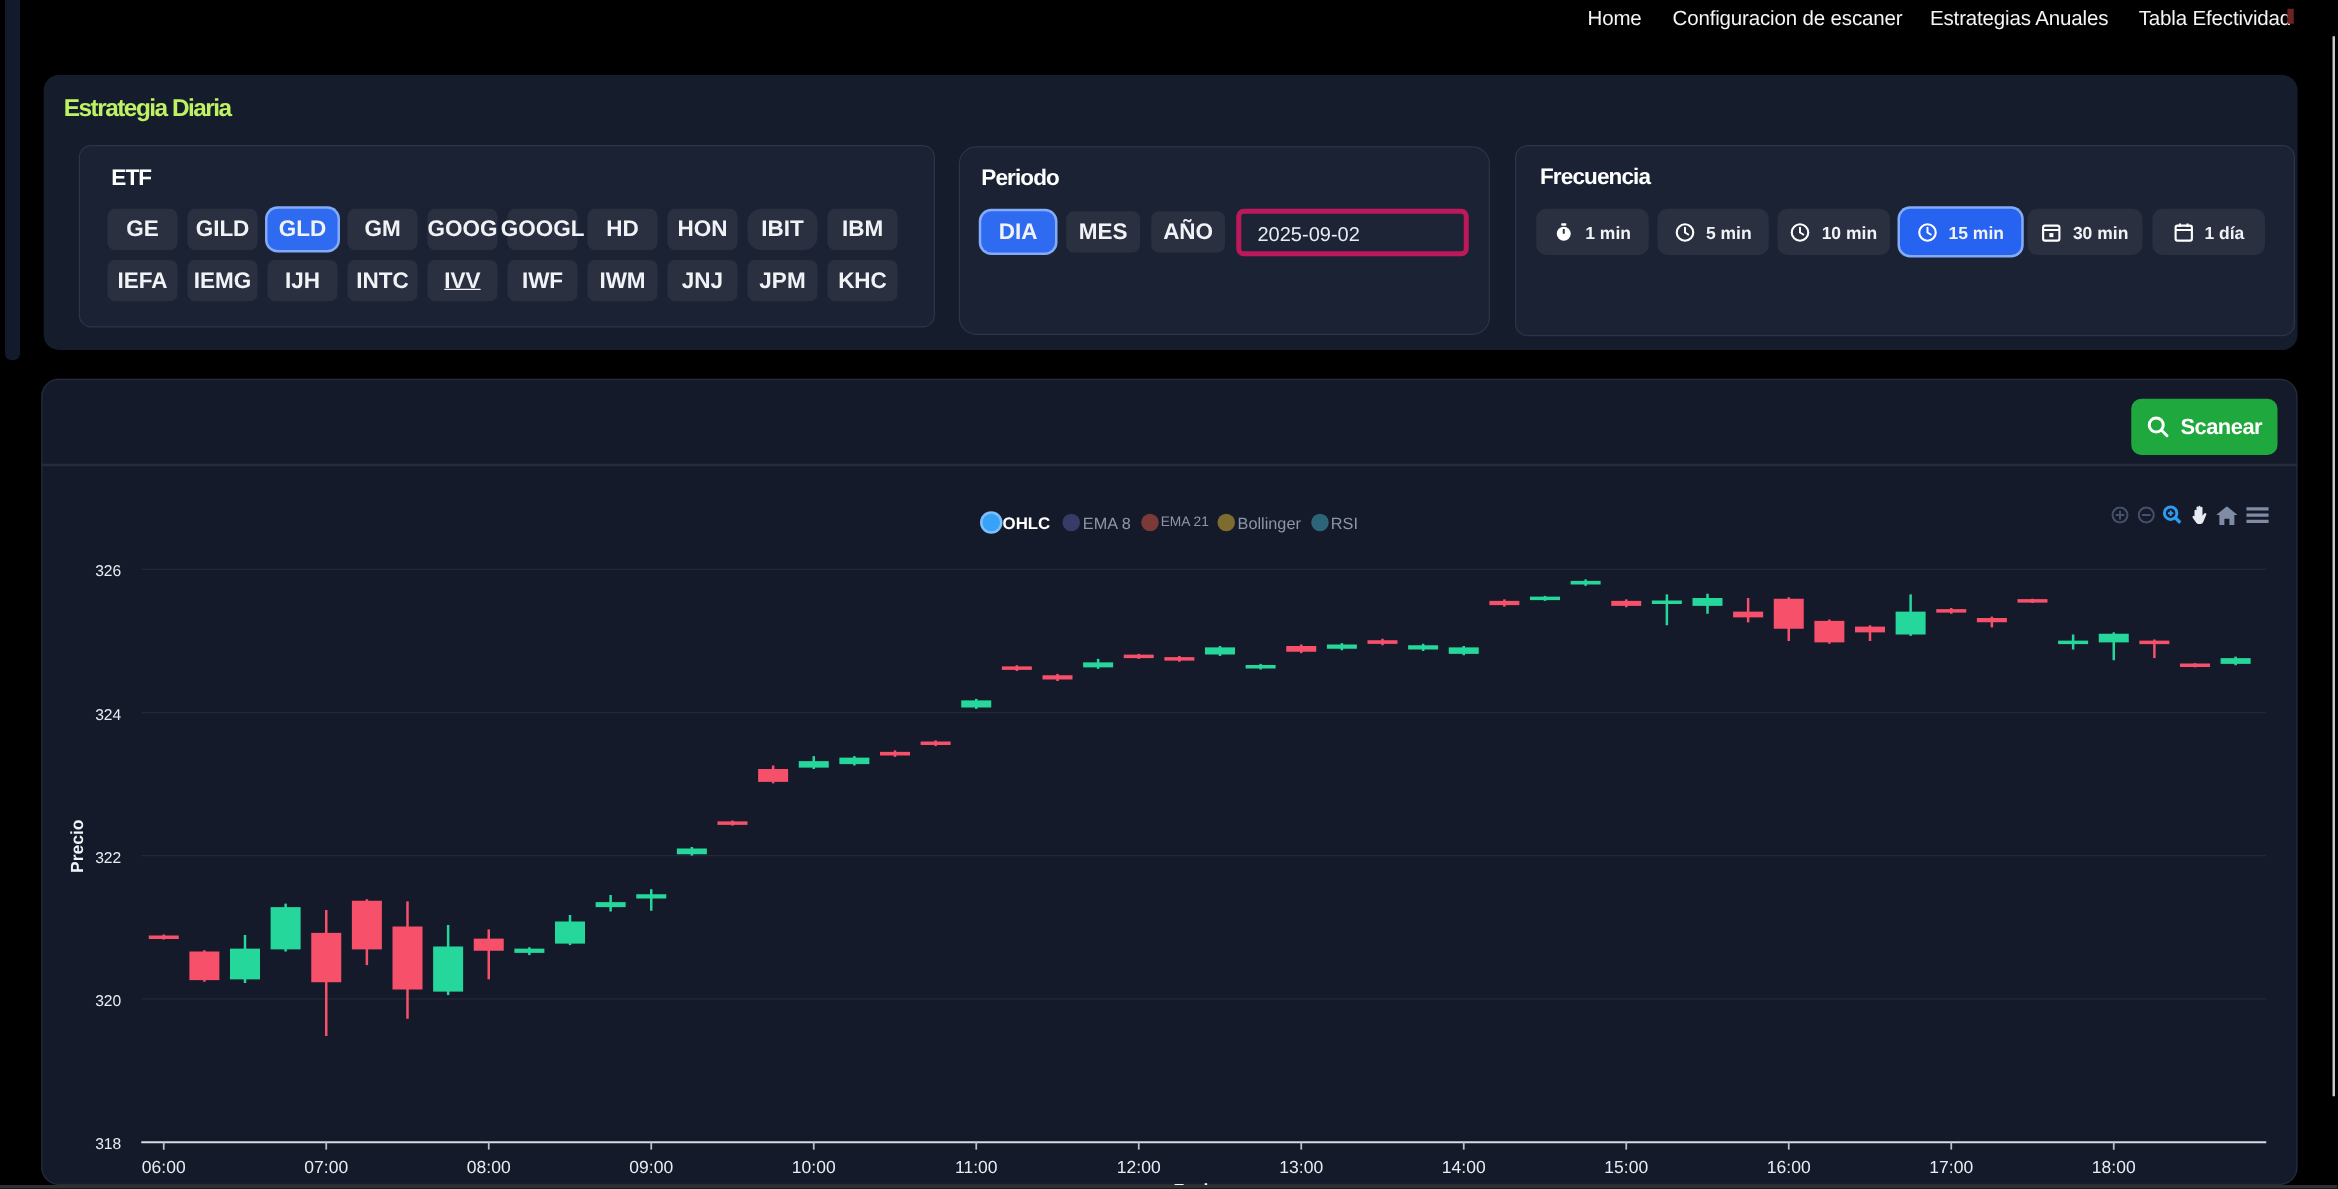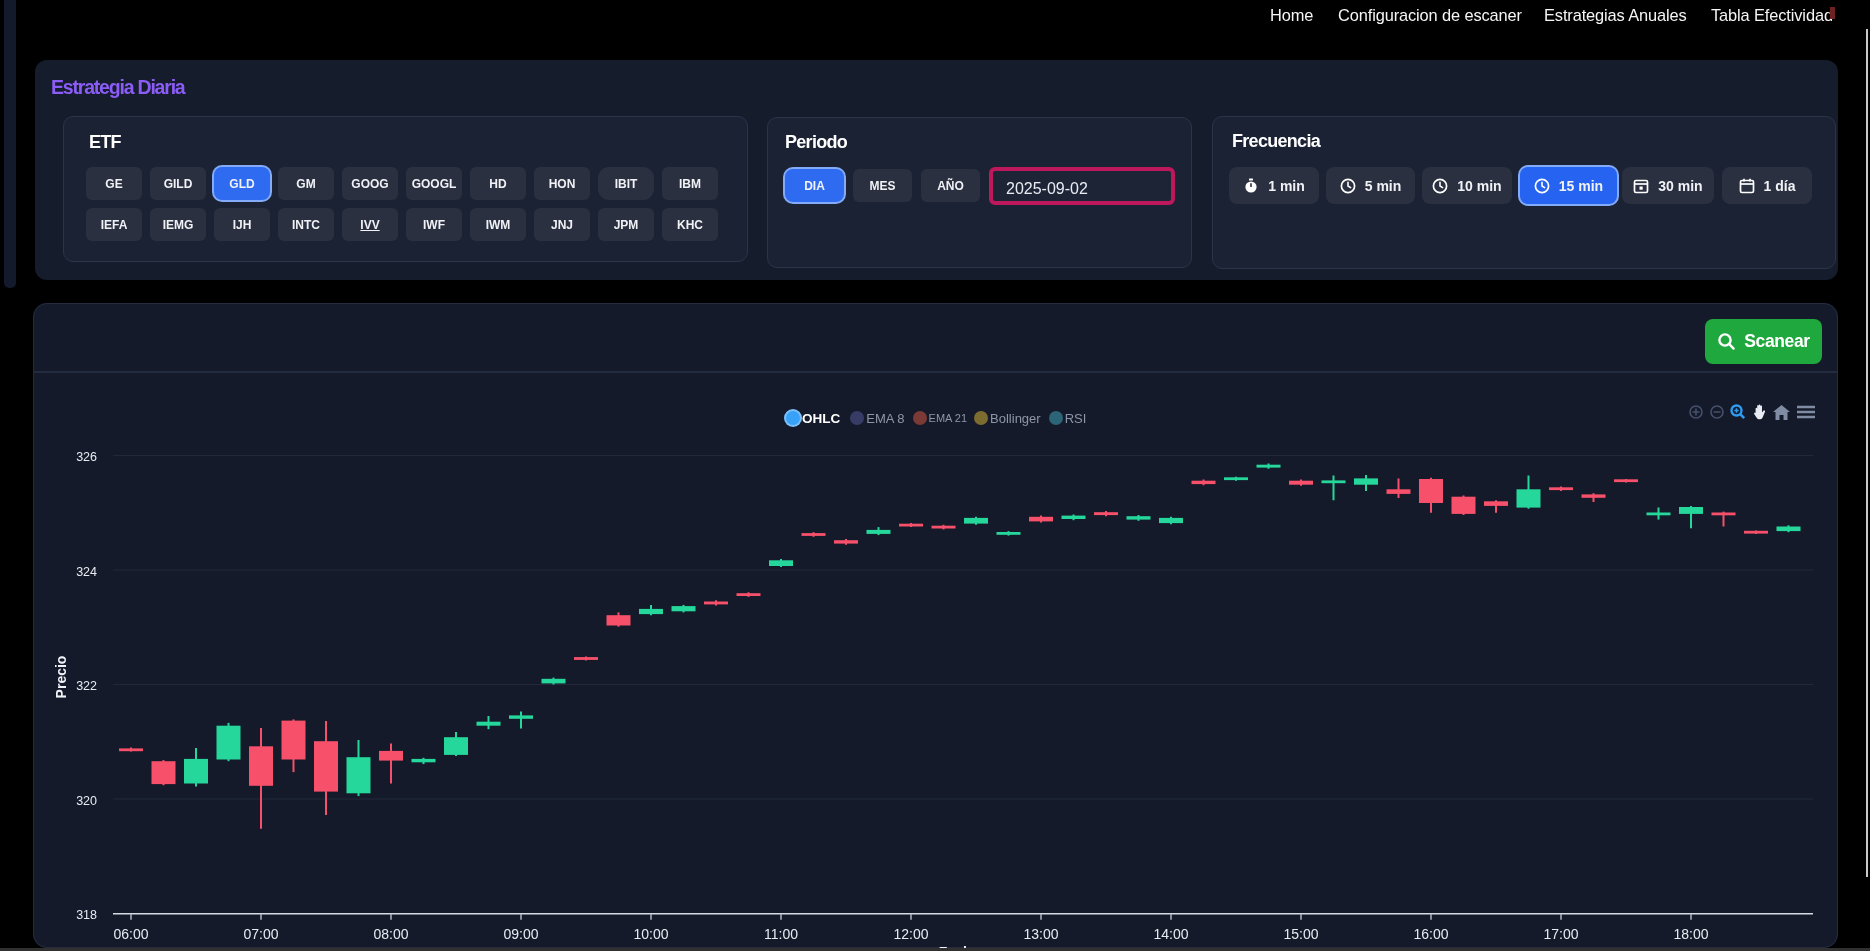--- a/index.html
+++ b/index.html
@@ -8,21 +8,21 @@
     font-family:"Liberation Sans", sans-serif; position:relative; }
   .abs { position:absolute; }
   
   .nav { position:absolute; top:0; left:0; width:100%; height:30px; }
   .nav a { position:absolute; top:6px; color:#f5f5f5; font-size:16.4px; letter-spacing:-0.12px; text-decoration:none; white-space:nowrap; }
   
   .panel { position:absolute; background:#151c2c; border-radius:12px; }
   .sub { position:absolute; background:#1b2234; border:1px solid #2b3449; border-radius:10px;margin-left:11px; }
   .sub h3 { color:#fff; font-size:18px; font-weight:bold; letter-spacing:-0.7px; }
   .btn { position:absolute; background:#2a3040; border-radius:6px; color:#f0f2f6;
-    font-size:12px; font-weight:bold; display:flex; align-items:center; justify-content:center; }
+    font-size:18px; font-weight:bold; display:flex; align-items:center; justify-content:center; }
   .btn.sel { background:#2e6bf0; box-shadow:0 0 0 2px #84abf7; border-radius:8px; }
   .fbtn { position:absolute; background:#2a3040; border-radius:8px; color:#f0f2f6;
     font-size:14px; font-weight:bold; display:flex; align-items:center; justify-content:center; gap:9px; }
   .fbtn.sel { background:#2563f0; box-shadow:0 0 0 2px #84abf7; }
   .fbtn svg { display:block; }
   .dot { width:14px; height:14px; border-radius:50%; display:inline-block; }
   
   .mb { position:absolute; display:flex; align-items:center; gap:6.5px; }
 </style>
 </head>
@@ -32,21 +32,21 @@
 
   <div class="nav">
     <a style="left:1270px;">Home</a>
     <a style="left:1338px;">Configuracion de escaner</a>
     <a style="left:1544px;">Estrategias Anuales</a>
     <a style="left:1711px;">Tabla Efectividad</a>
   </div>
   <div class="abs" style="left:1830px; top:7px; width:5px; height:12px; background:#6e2222;"></div>
 
   <div class="panel" style="left:35px; top:60px; width:1803px; height:220px;">
-    <div class="abs" style="left:16px; top:16px; color:#8b5cf6; font-size:19.5px; font-weight:bold; letter-spacing:-1.2px;">Estrategia Diaria</div>
+    <div class="abs" style="left:16px; top:16px; color:#bef264; font-size:19.5px; font-weight:bold; letter-spacing:-1.2px;">Estrategia Diaria</div>
 
     <div class="sub" style="left:17px; top:56px; width:685px; height:146px;">
       <h3 style="position:absolute; left:25px; top:15px;">ETF</h3>
 
       <div class="btn" style="left:22px;  top:50px; width:56px; height:33px;">GE</div>
       <div class="btn" style="left:86px;  top:50px; width:56px; height:33px;text-align:center;">GILD</div>
       <div class="btn sel" style="left:150px; top:50px; width:56px; height:33px;">GLD</div>
       <div class="btn" style="left:214px; top:50px; width:56px; height:33px;">GM</div>
       <div class="btn" style="left:278px; top:50px; width:56px; height:33px;">GOOG</div>
       <div class="btn" style="left:342px; top:50px; width:56px; height:33px;">GOOGL</div>
@@ -60,21 +60,21 @@
       <div class="btn" style="left:150px; top:91px; width:56px; height:33px;">IJH</div>
       <div class="btn" style="left:214px; top:91px; width:56px; height:33px;">INTC</div>
       <div class="btn" style="left:278px; top:91px; width:56px; height:33px;text-decoration:underline;">IVV</div>
       <div class="btn" style="left:342px; top:91px; width:56px; height:33px;">IWF</div>
       <div class="btn" style="left:406px; top:91px; width:56px; height:33px;">IWM</div>
       <div class="btn" style="left:470px; top:91px; width:56px; height:33px;">JNJ</div>
       <div class="btn" style="left:534px; top:91px; width:56px; height:33px;">JPM</div>
       <div class="btn" style="left:598px; top:91px; width:56px; height:33px;">KHC</div>
     </div>
 
-    <div class="sub" style="left:721px; top:57px; width:425px; height:151px;">
+    <div class="sub" style="left:721px; top:57px; width:425px; height:151px;border-radius:14px;">
       <h3 style="position:absolute; left:17px; top:14px;">Periodo</h3>
       <div class="btn sel" style="left:17px;  top:51px; width:59px; height:33px;">DIA</div>
       <div class="btn" style="left:85px;  top:51px; width:59px; height:33px;">MES</div>
       <div class="btn" style="left:153px; top:51px; width:59px; height:33px;">AÑO</div>
       <div class="abs" style="left:221px; top:49px; width:186px; height:38px; background:#1d2436; border:4px solid #be185d; border-radius:6px; color:#e9ecf2; font-size:16px; line-height:36px; padding-left:13px;">2025-09-02</div>
     </div>
 
     <div class="sub" style="left:1166px; top:56px; width:624px; height:153px;">
       <h3 style="position:absolute; left:19px; top:14px;">Frecuencia</h3>
       <div class="fbtn" style="left:16px; top:50px; width:90px; height:37px;">

